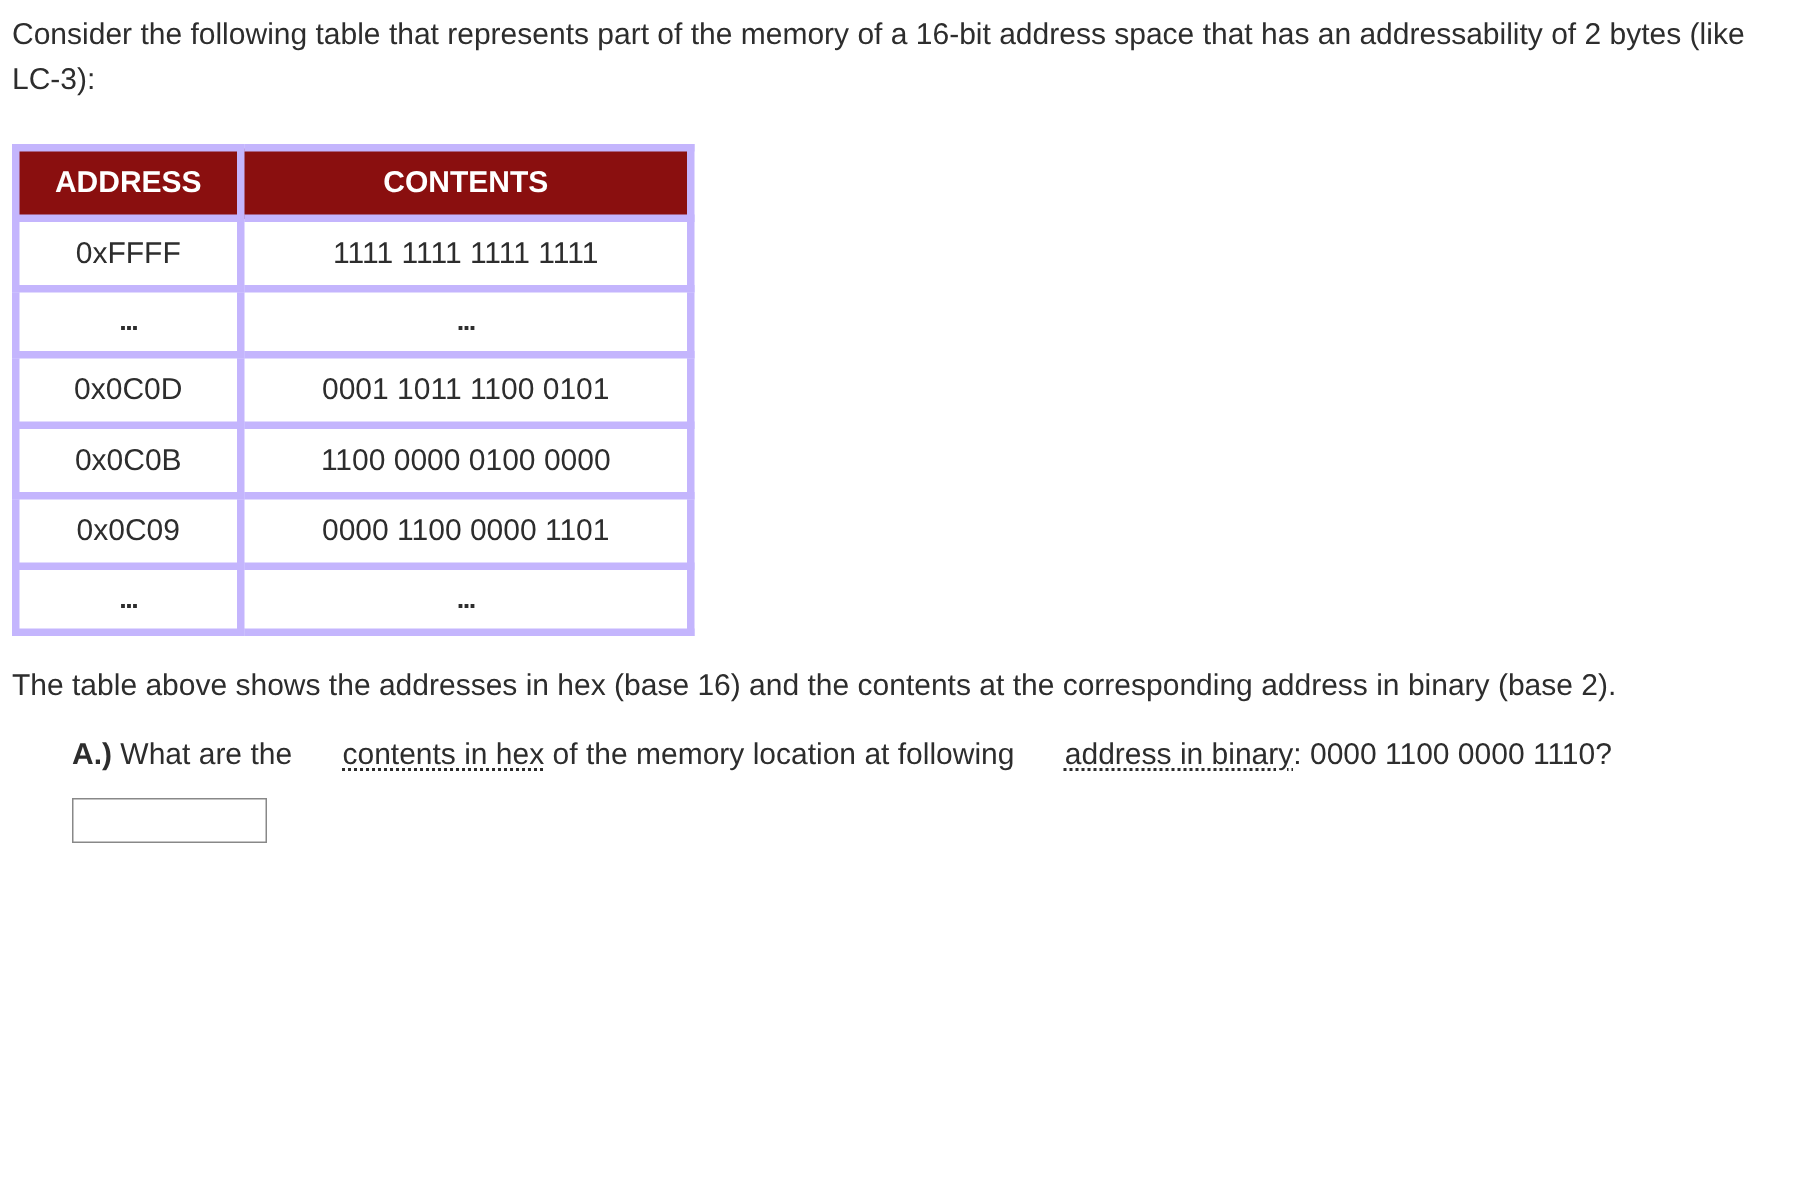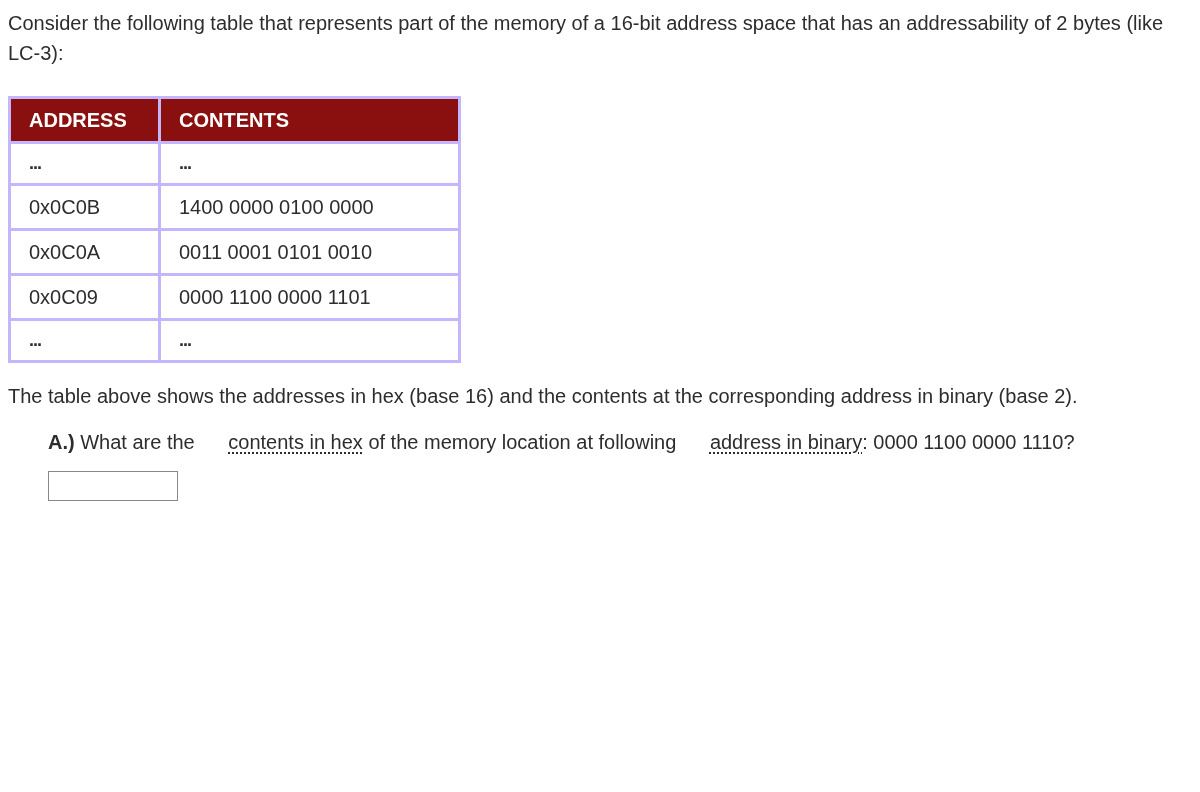--- a/index.html
+++ b/index.html
@@ -18,22 +18,22 @@
     .intro {
       margin-bottom: 28px;
       font-weight: 400;
     }
     table {
       border-collapse: collapse;
       margin-bottom: 18px;
       border: 1px solid #666;
     }
     th, td {
-      border: 3px solid #c4b5fd;
-      text-align: left;
+      border: 5px solid #c4b5fd;
+      text-align: center;
       font-size: 20px;
       height: 40px;
       vertical-align: middle;
     }
     th {
       background-color: #8a0f0f;
       color: #ffffff;
       font-weight: 700;
       padding: 6px 18px;
     }
@@ -87,30 +87,34 @@
 
 <table>
   <thead>
     <tr>
       <th class="col-addr">ADDRESS</th>
       <th class="col-cont">CONTENTS</th>
     </tr>
   </thead>
   <tbody>
     <tr>
+      <td>0xFFFF</td>
+      <td>1111 1111 1111 1111</td>
+    </tr>
+    <tr>
       <td class="ellipsis">...</td>
       <td class="ellipsis">...</td>
     </tr>
     <tr>
-      <td>0x0C0B</td>
-      <td>1400 0000 0100 0000</td>
+      <td>0x0C0D</td>
+      <td>0001 1011 1100 0101</td>
     </tr>
     <tr>
-      <td>0x0C0A</td>
-      <td>0011 0001 0101 0010</td>
+      <td>0x0C0B</td>
+      <td>1100 0000 0100 0000</td>
     </tr>
     <tr>
       <td>0x0C09</td>
       <td>0000 1100 0000 1101</td>
     </tr>
     <tr>
       <td class="ellipsis">...</td>
       <td class="ellipsis">...</td>
     </tr>
   </tbody>

